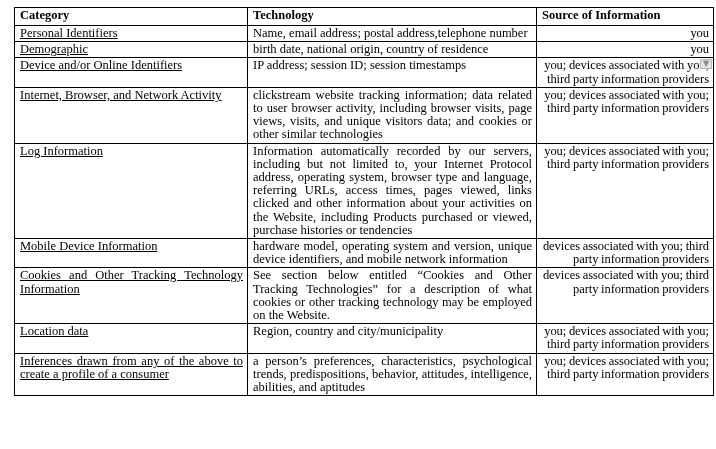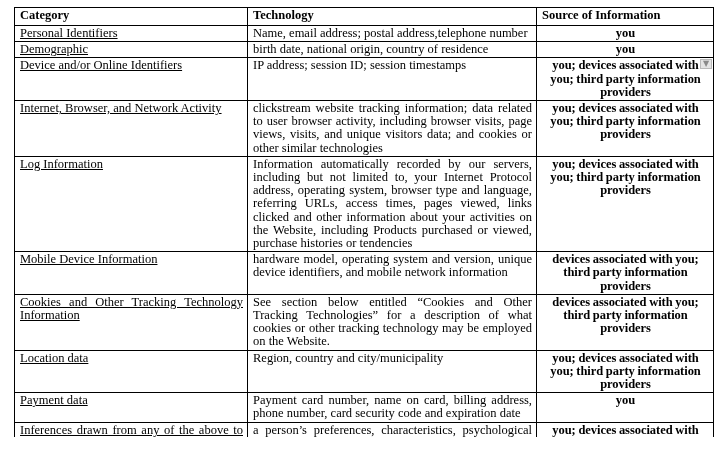--- a/index.html
+++ b/index.html
@@ -32,21 +32,21 @@
     padding: 1px 4px 1px 5px;
     overflow: hidden;
   }
   .doc-table th {
     text-align: left;
     font-weight: bold;
     height: 15px;
   }
   td.cell-cat   { text-align: justify; text-decoration: underline; }
   td.cell-desc  { text-align: justify; }
-  td.cell-src   { text-align: center; word-spacing: -0.4px; letter-spacing: -0.05px; font-weight: bold; }
+  td.cell-src   { text-align: right; word-spacing: -0.4px; letter-spacing: -0.05px; }
   td.rel { position: relative; }
   .dropdown-btn {
     position: absolute;
     top: 1px;
     right: 1px;
     width: 12px;
     height: 10px;
     background: #e4e4e4;
     border: 1px solid #b9b9b9;
     box-sizing: border-box;
@@ -120,24 +120,19 @@
         <td class="cell-cat">Cookies and Other Tracking Technology Information</td>
         <td class="cell-desc">See section below entitled “Cookies and Other Tracking Technologies” for a description of what cookies or other tracking technology may be employed on the Website.</td>
         <td class="cell-src">devices associated with you; third party information providers</td>
       </tr>
       <tr>
         <td class="cell-cat">Location data</td>
         <td class="cell-desc">Region, country and city/municipality</td>
         <td class="cell-src">you; devices associated with you; third party information providers</td>
       </tr>
       <tr>
-        <td class="cell-cat">Payment data</td>
-        <td class="cell-desc">Payment card number, name on card, billing address, phone number, card security code and expiration date</td>
-        <td class="cell-src">you</td>
-      </tr>
-      <tr>
         <td class="cell-cat">Inferences drawn from any of the above to create a profile of a consumer</td>
         <td class="cell-desc">a person’s preferences, characteristics, psychological trends, predispositions, behavior, attitudes, intelligence, abilities, and aptitudes</td>
         <td class="cell-src">you; devices associated with you; third party information providers</td>
       </tr>
     </tbody>
   </table>
 </div>
 
 </body></html>

